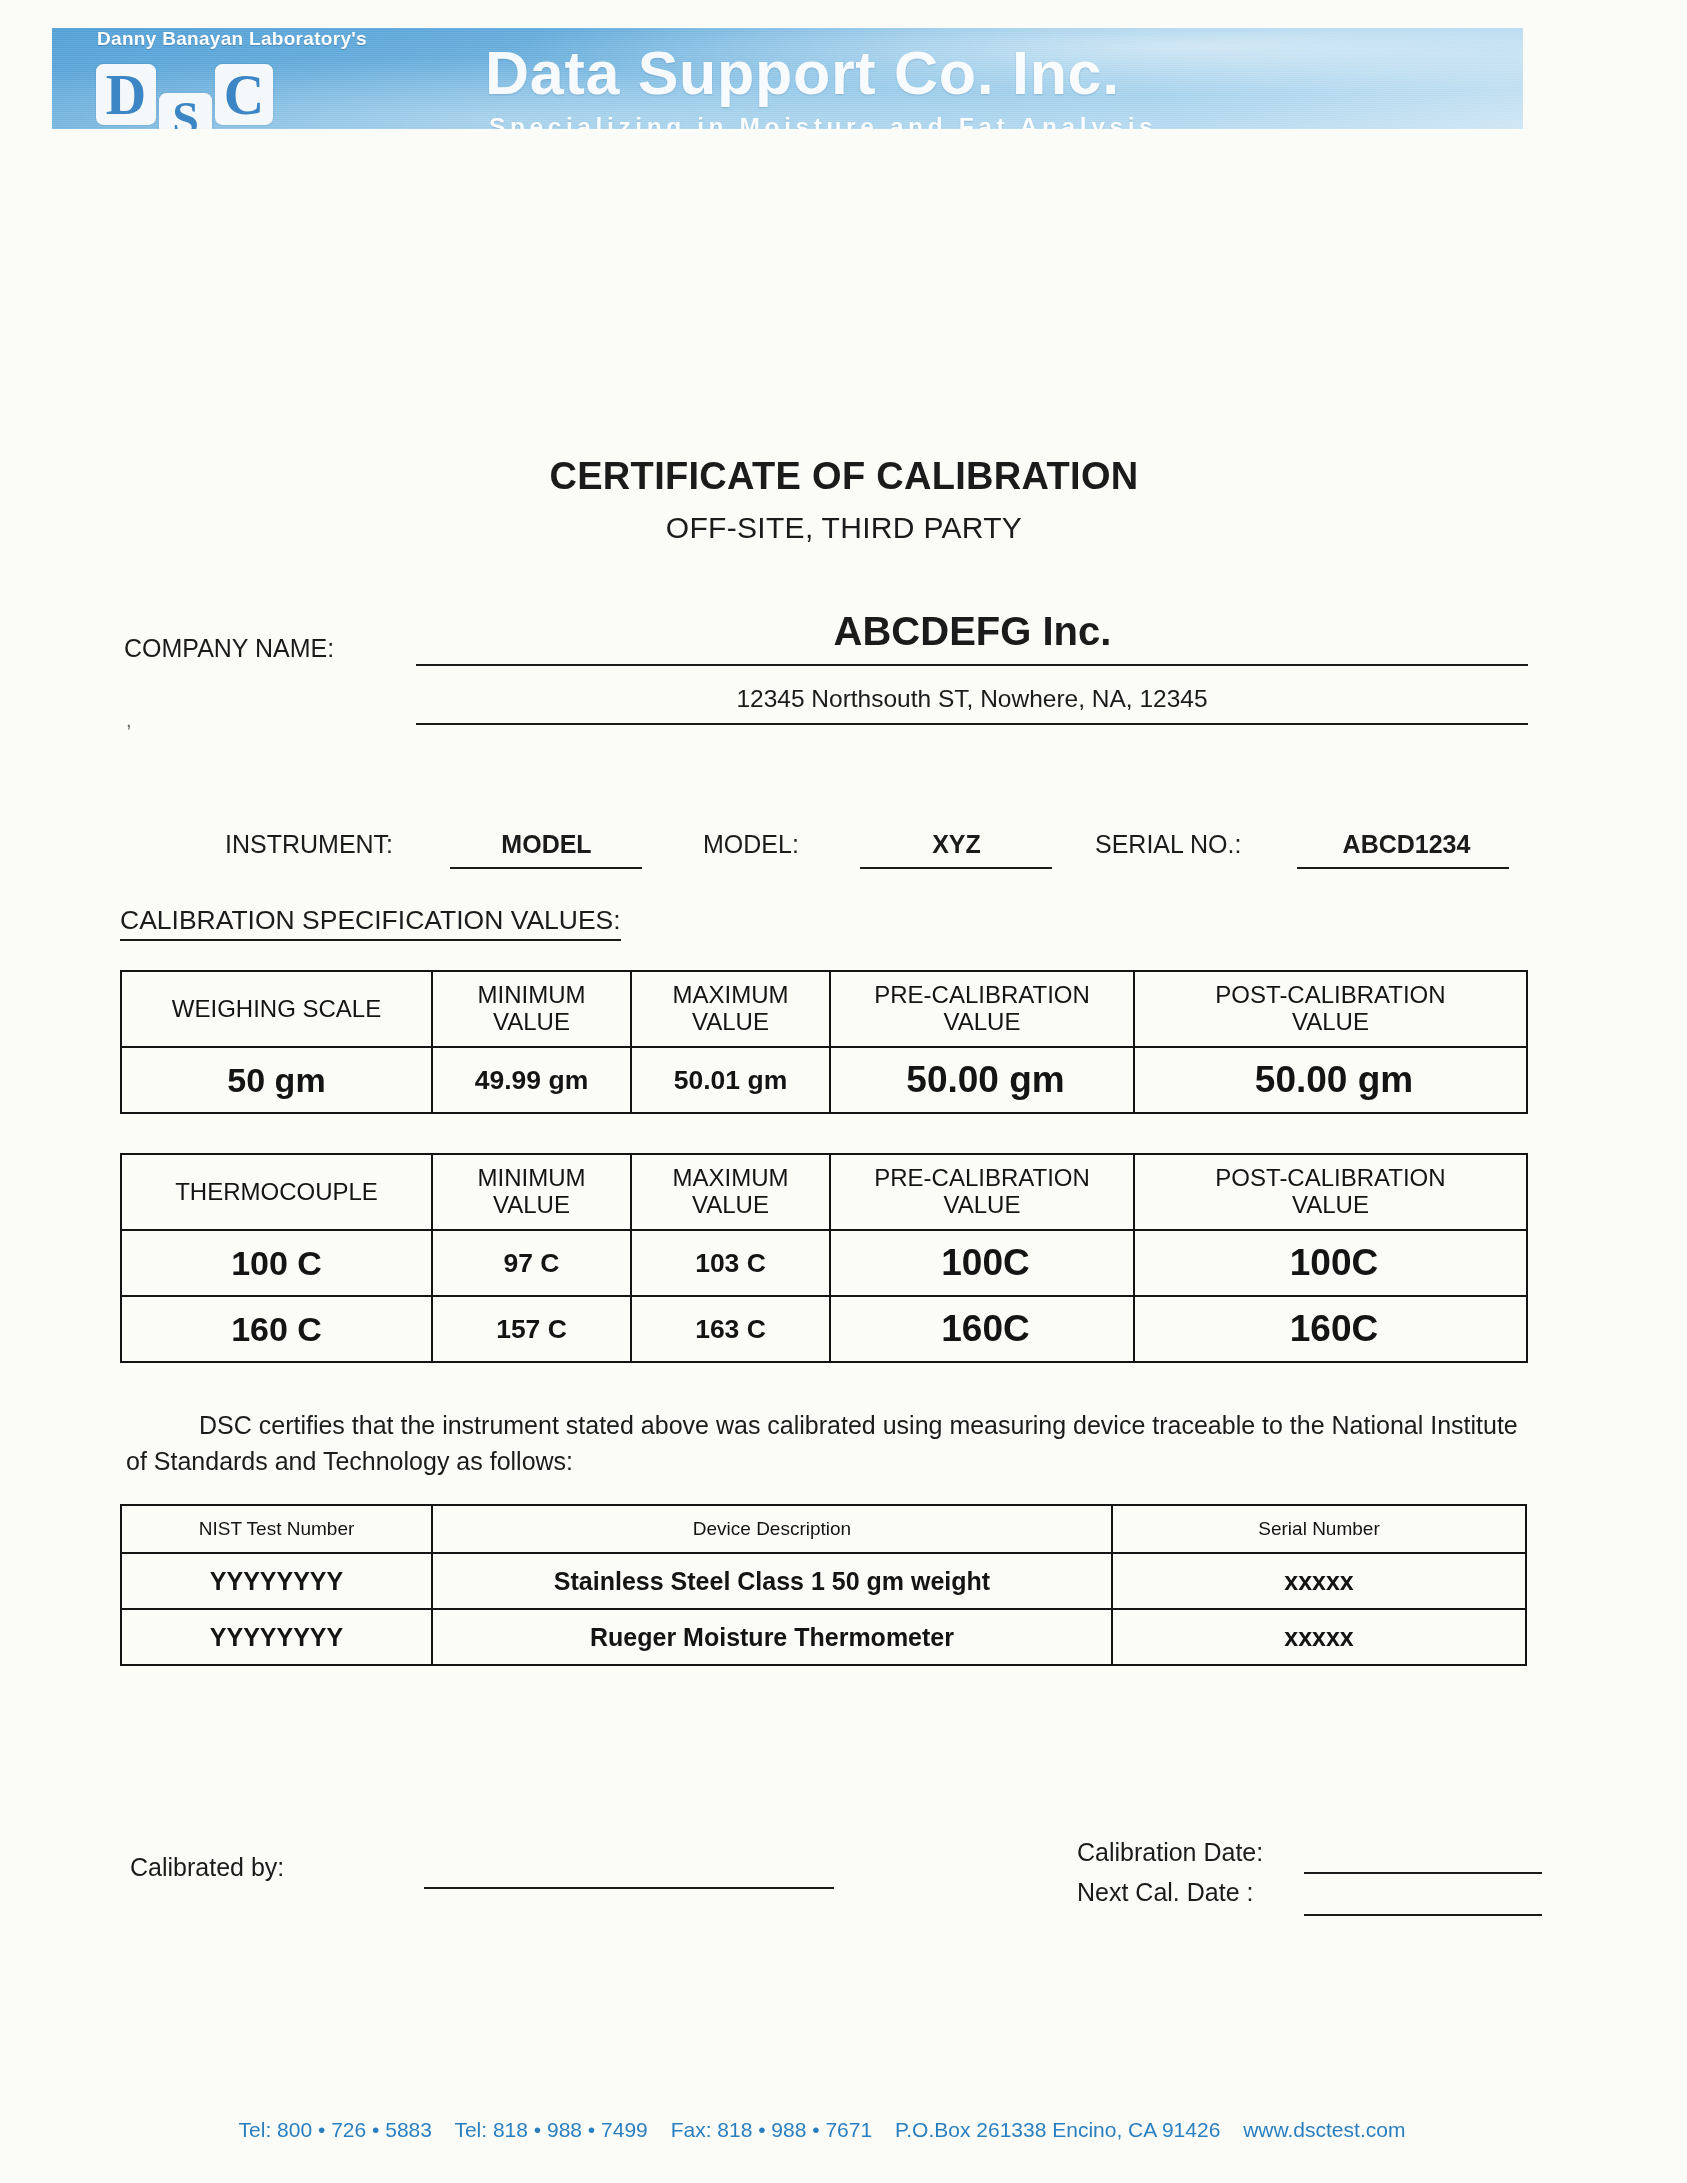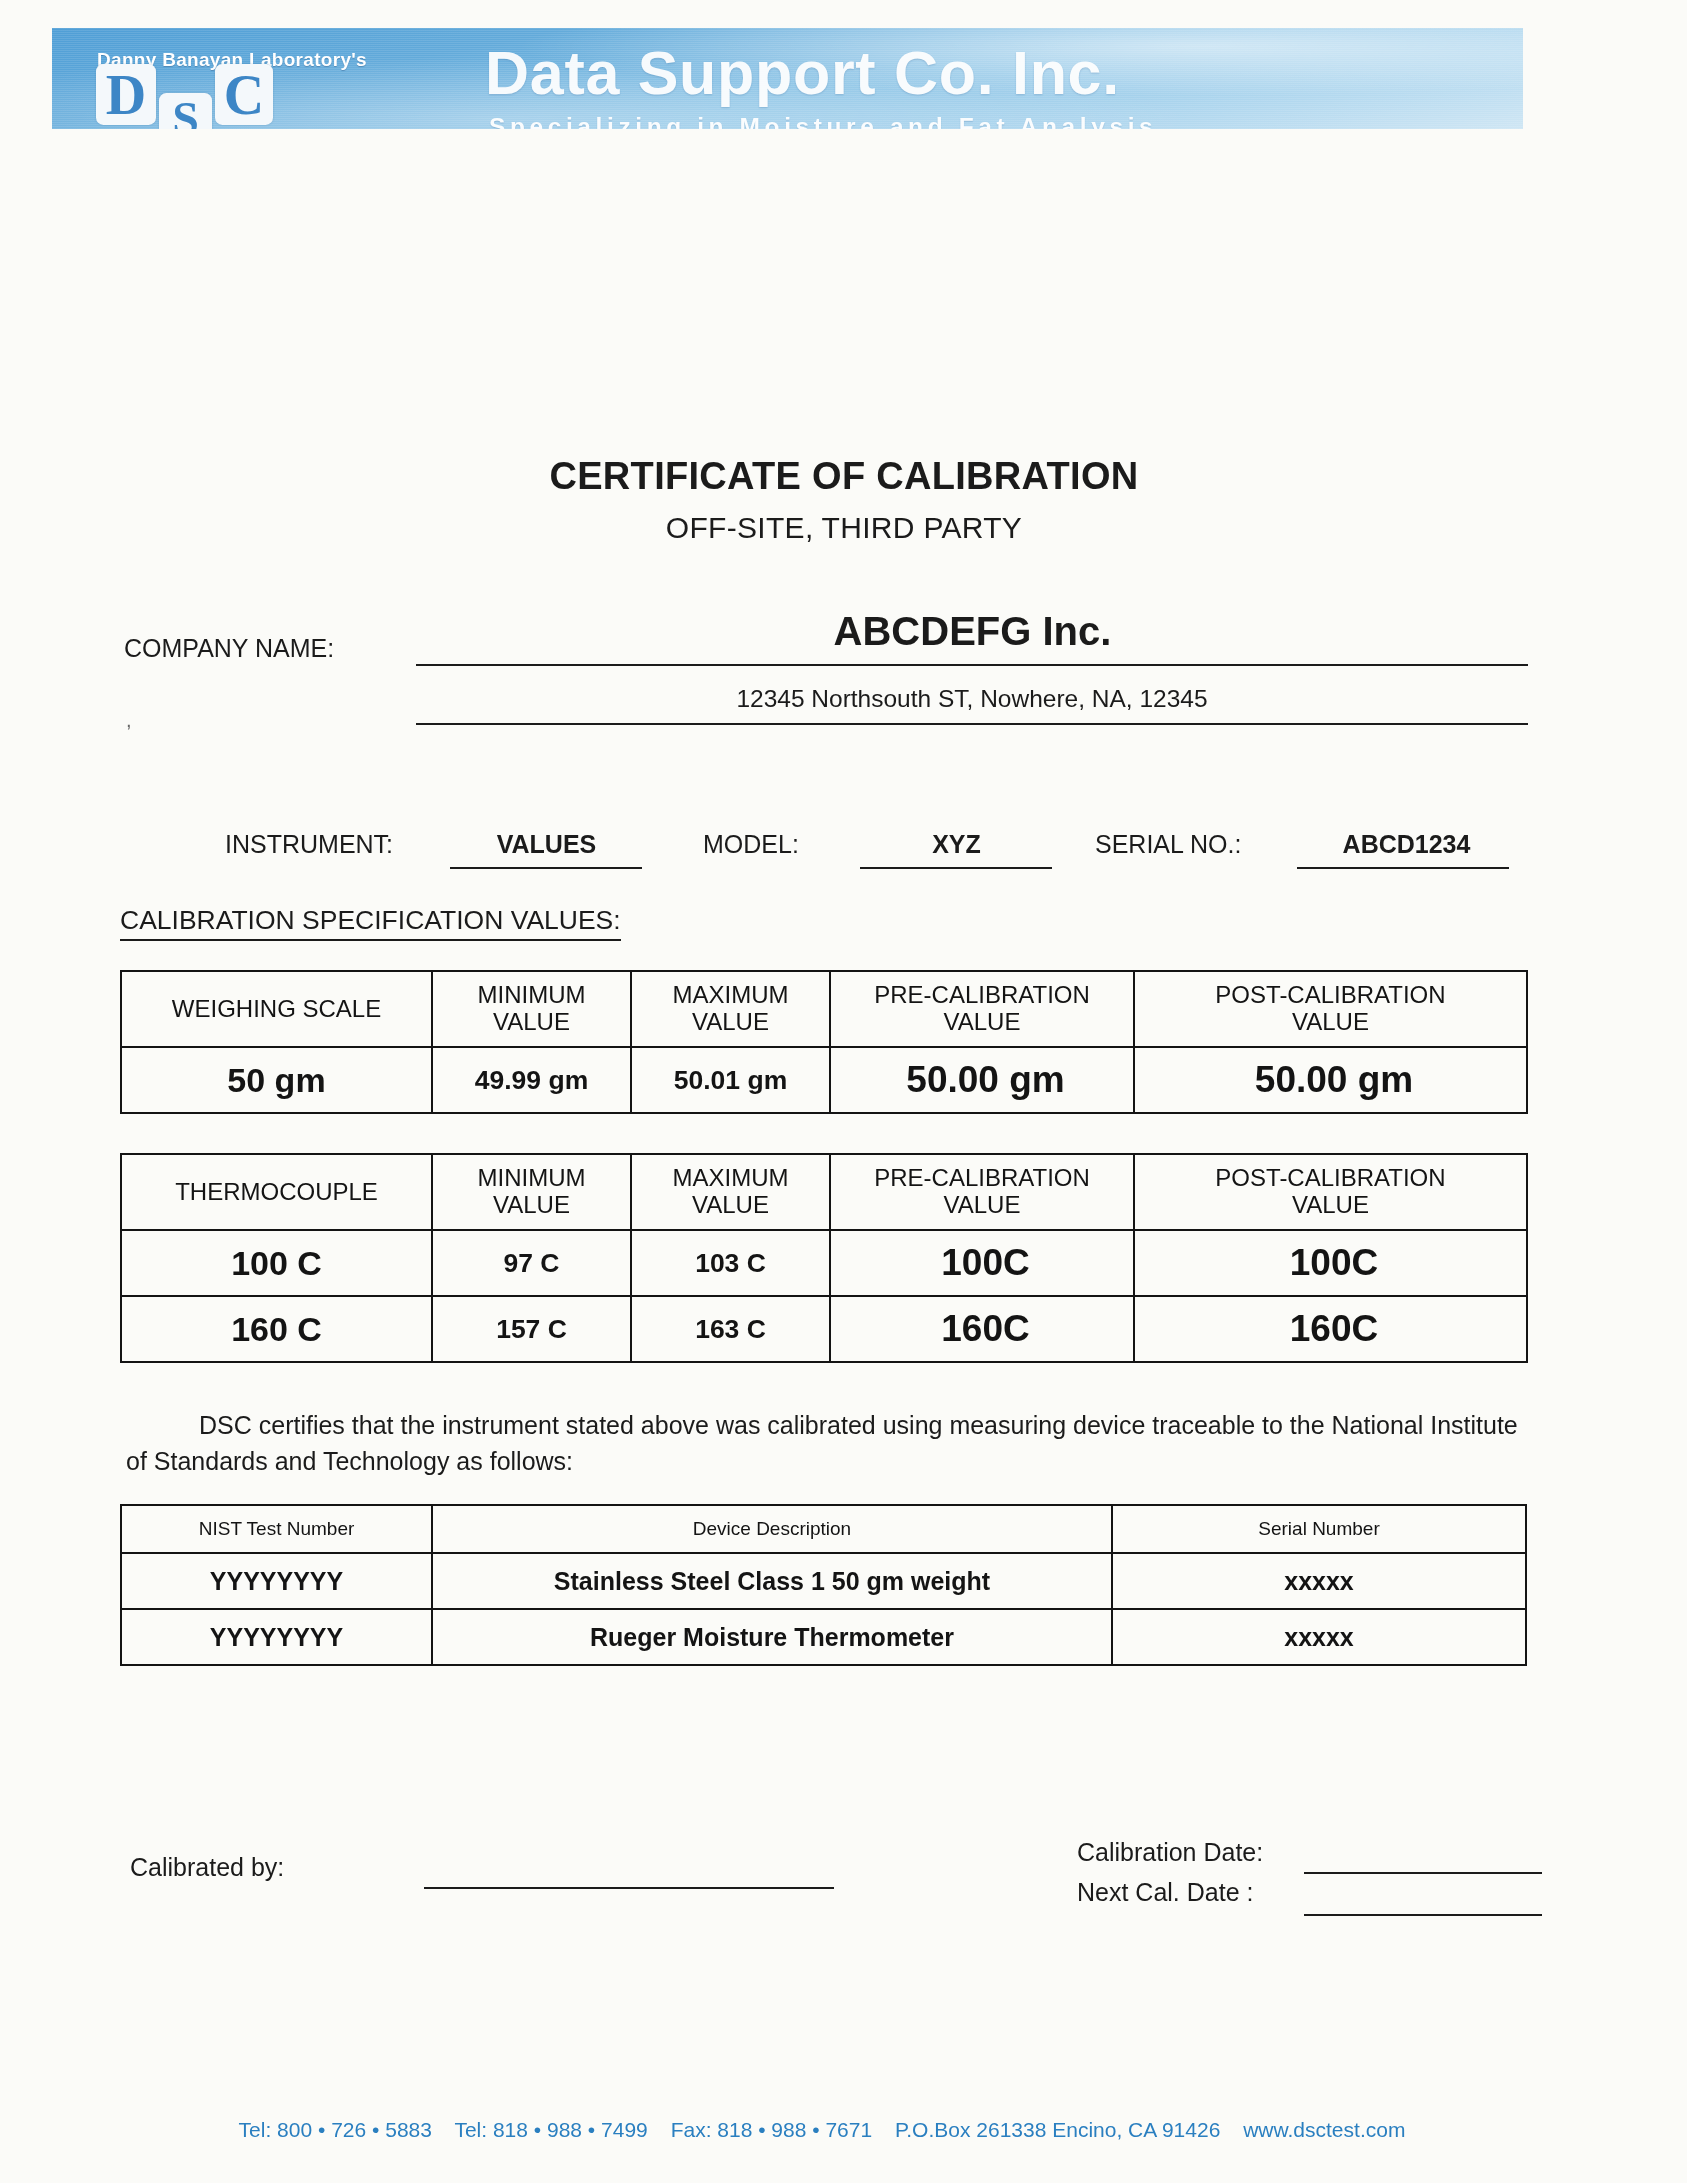--- a/index.html
+++ b/index.html
@@ -39,21 +39,21 @@
        to bottom,
        rgba(255,255,255,0.11) 0px,
        rgba(255,255,255,0.11) 0.7px,
        rgba(0,0,0,0.00) 0.7px,
        rgba(0,0,0,0.00) 2px);
     pointer-events: none;
   }
   .lab-line {
     position: absolute;
     left: 45px;
-    top: 21px;
+    top: 0;
     color: #ffffff;
     font-size: 19px;
     font-weight: bold;
     letter-spacing: 0.3px;
     text-shadow: 0 0.7px 0.7px rgba(40,90,140,0.45);
     white-space: nowrap;
     z-index: 3;
   }
   .logo-group {
     position: absolute;
@@ -310,21 +310,21 @@
 
   <div class="company-label">COMPANY NAME:</div>
   <div class="company-name">ABCDEFG Inc.</div>
   <div class="rule rule-company"></div>
   <div class="company-address">12345 Northsouth ST, Nowhere, NA, 12345</div>
   <div class="rule rule-address"></div>
   <div class="stray-comma">,</div>
 
   <div class="inst-row">
     <div class="lbl lbl-instrument">INSTRUMENT:</div>
-    <div class="val val-instrument">VALUES</div>
+    <div class="val val-instrument">MODEL</div>
     <div class="ln ln-instrument"></div>
 
     <div class="lbl lbl-model">MODEL:</div>
     <div class="val val-model">XYZ</div>
     <div class="ln ln-model"></div>
 
     <div class="lbl lbl-serial">SERIAL NO.:</div>
     <div class="val val-serial">ABCD1234</div>
     <div class="ln ln-serial"></div>
   </div>

